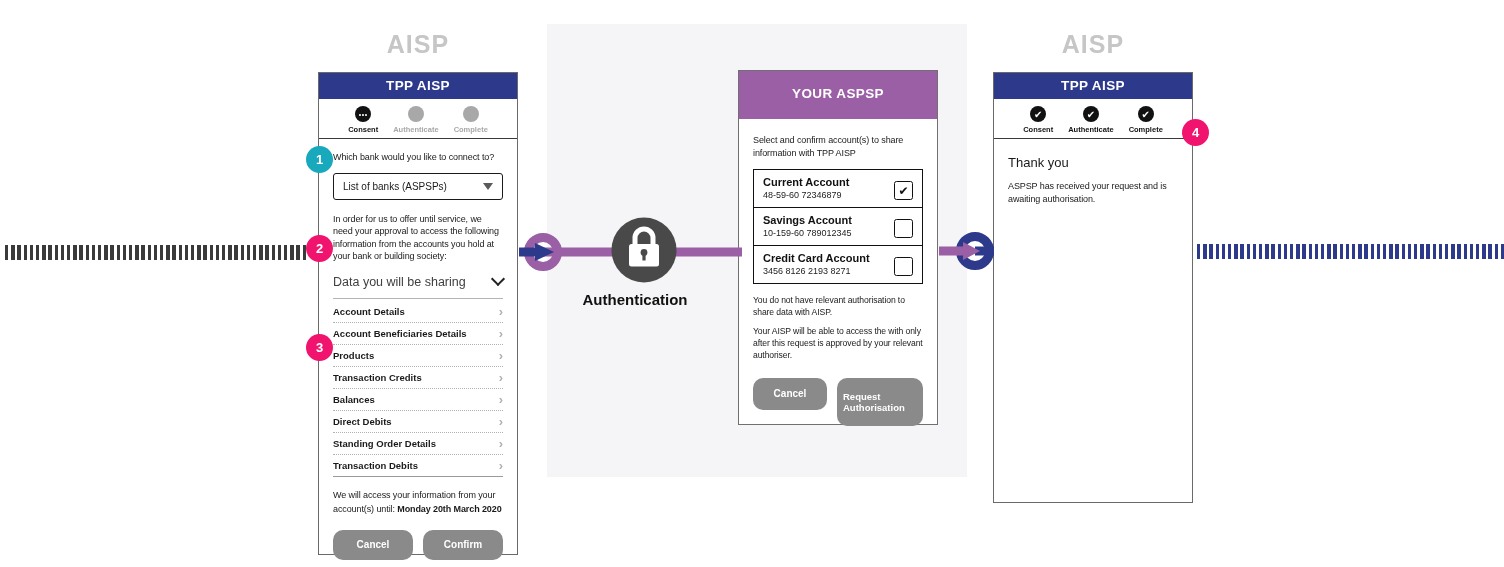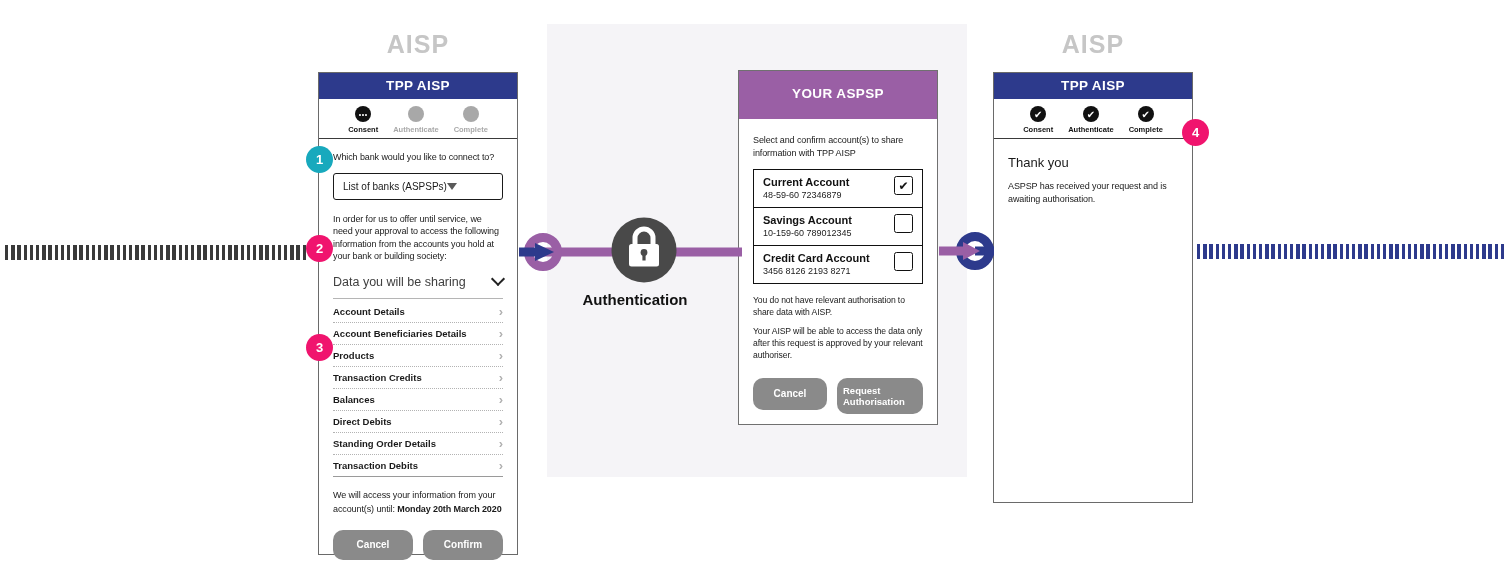--- a/index.html
+++ b/index.html
@@ -24,38 +24,38 @@
   .step-circle{width:16px;height:16px;border-radius:50%;display:flex;align-items:center;justify-content:center;color:#fff;}
   .step-circle.active{background:#111;font-size:7px;letter-spacing:.5px;}
   .step-circle.inactive{background:#a8a8a8;}
   .step-circle.done{background:#111;font-size:10px;font-weight:bold;}
   .step-label{font-size:7.5px;font-weight:bold;margin-top:3px;color:#111;}
   .step-label.muted{color:#a8a8a8;}
 
   .body-pad{padding:0 14px;}
   .small-text{font-size:9px;line-height:1.4;color:#1a1a1a;letter-spacing:-.1px;}
 
-  .dropdown{margin-top:9px;height:25px;border:1.5px solid #1a1a1a;border-radius:3px;display:flex;align-items:center;padding:0 9px;font-size:10px;color:#1a1a1a;justify-content:flex-start;background:#fff;}
+  .dropdown{margin-top:9px;height:25px;border:1.5px solid #1a1a1a;border-radius:3px;display:flex;align-items:center;padding:0 9px;font-size:10px;color:#1a1a1a;justify-content:space-between;background:#fff;}
   .tri-down{width:0;height:0;border-left:5.5px solid transparent;border-right:5.5px solid transparent;border-top:7px solid #5a5a5a;}
 
   .share-row{display:flex;justify-content:space-between;align-items:center;margin-top:12px;font-size:12.5px;color:#404040;}
   .chev-down{width:8px;height:8px;border-right:2.2px solid #222;border-bottom:2.2px solid #222;transform:rotate(45deg);margin-top:-5px;}
   .solid-div{border-top:1.2px solid #b5b5b5;margin-top:9px;}
 
   .data-list{margin-top:2px;}
   .data-row{display:flex;justify-content:space-between;align-items:center;height:21px;border-bottom:1px dotted #b3b3b3;}
   .data-row.last{border-bottom:1px solid #9a9a9a;}
   .data-row .lbl{font-size:9.5px;font-weight:bold;color:#1a1a1a;}
   .chev-right{color:#b0b0b0;font-size:13px;line-height:1;font-weight:bold;}
 
   .btn-row{display:flex;gap:10px;}
   .gray-btn{flex:1;background:#8a8a8a;color:#ffffff;font-weight:bold;font-size:10px;display:flex;align-items:center;justify-content:center;text-align:left;border-radius:10px;line-height:1.2;}
 
   .acct-box{border:1.6px solid #111;margin-top:10px;}
-  .acct-row{display:flex;justify-content:space-between;align-items:flex-start;padding:6px 9px 7px 9px;border-bottom:1.6px solid #111;}
+  .acct-row{display:flex;justify-content:space-between;align-items:flex-end;padding:6px 9px 7px 9px;border-bottom:1.6px solid #111;}
   .acct-row.last{border-bottom:none;}
   .acct-name{font-size:11px;font-weight:bold;color:#111;}
   .acct-num{font-size:9px;color:#222;margin-top:2px;}
   .checkbox{width:17px;height:17px;border:1.8px solid #111;border-radius:2.5px;display:flex;align-items:center;justify-content:center;font-size:12px;font-weight:bold;color:#111;background:#fff;flex:0 0 auto;}
 
   .marker{position:absolute;width:27px;height:27px;border-radius:50%;color:#fff;font-size:13px;font-weight:bold;display:flex;align-items:center;justify-content:center;z-index:6;}
   .marker.pink{background:#f0146e;}
   .marker.teal{background:#18a9bd;}
 
   .auth-label{position:absolute;font-size:15px;font-weight:bold;color:#111;text-align:center;}
@@ -215,25 +215,25 @@
             <div class="acct-name">Credit Card Account</div>
             <div class="acct-num">3456 8126 2193 8271</div>
           </div>
           <div class="checkbox">
               <span></span>
             </div>
         </div>
       </div>
 
       <div class="small-text" style="margin-top:10px;font-size:8.6px;">You do not have relevant authorisation to share data with AISP.</div>
-      <div class="small-text" style="margin-top:7px;font-size:8.6px;">Your AISP will be able to access the data only after this request is approved by your relevant authoriser.</div>
+      <div class="small-text" style="margin-top:7px;font-size:8.6px;">Your AISP will be able to access the with only after this request is approved by your relevant authoriser.</div>
 
       <div class="btn-row" style="margin-top:17px;">
         <div class="gray-btn" style="height:32px;">Cancel</div>
-        <div class="gray-btn" style="height:36px;font-size:9.5px;padding:0 6px;">Request Authorisation</div>
+        <div class="gray-btn" style="height:24px;font-size:9.5px;padding:12px 6px;">Request Authorisation</div>
       </div>
     </div>
   </div>
 
   <div class="phone" style="left:993px;top:72px;width:200px;height:431px;">
     <div class="phone-header navy">TPP AISP</div>
 
     <div class="stepper">
       <div class="step">
         <div class="step-circle done">

